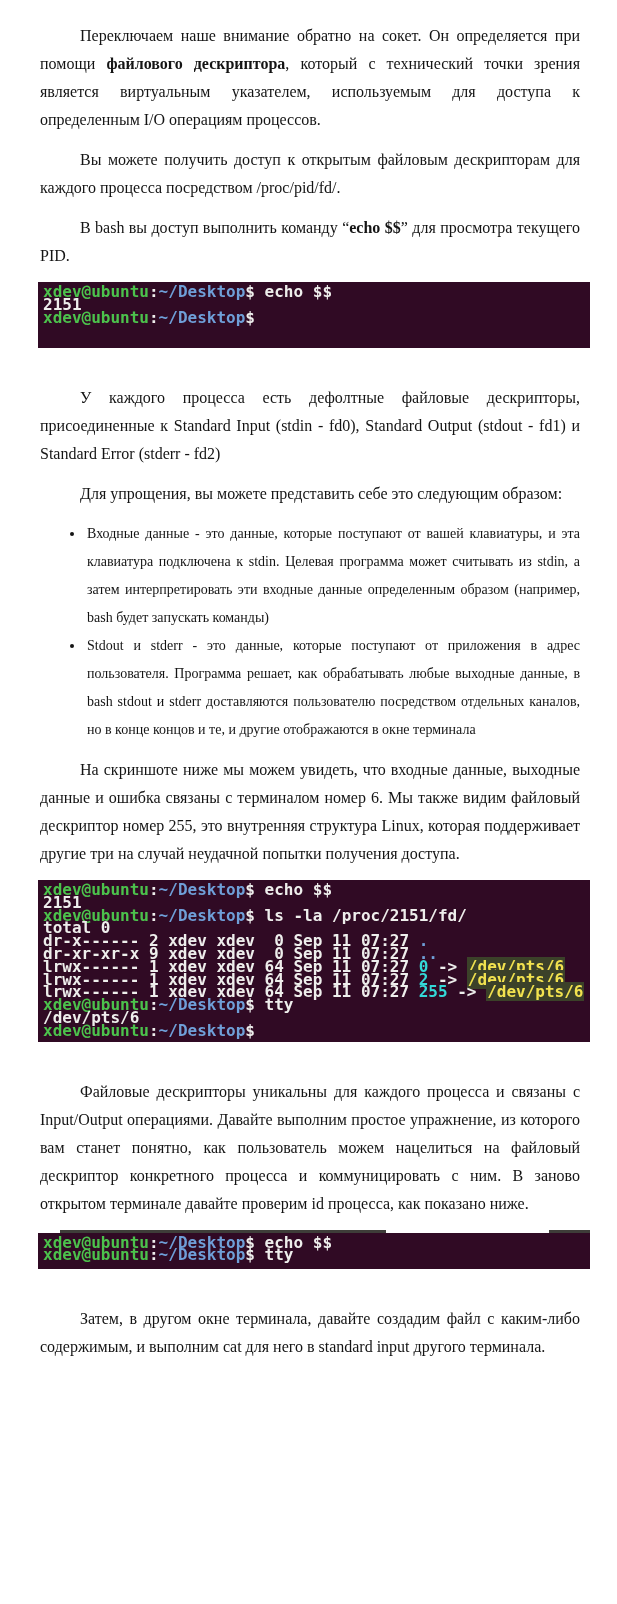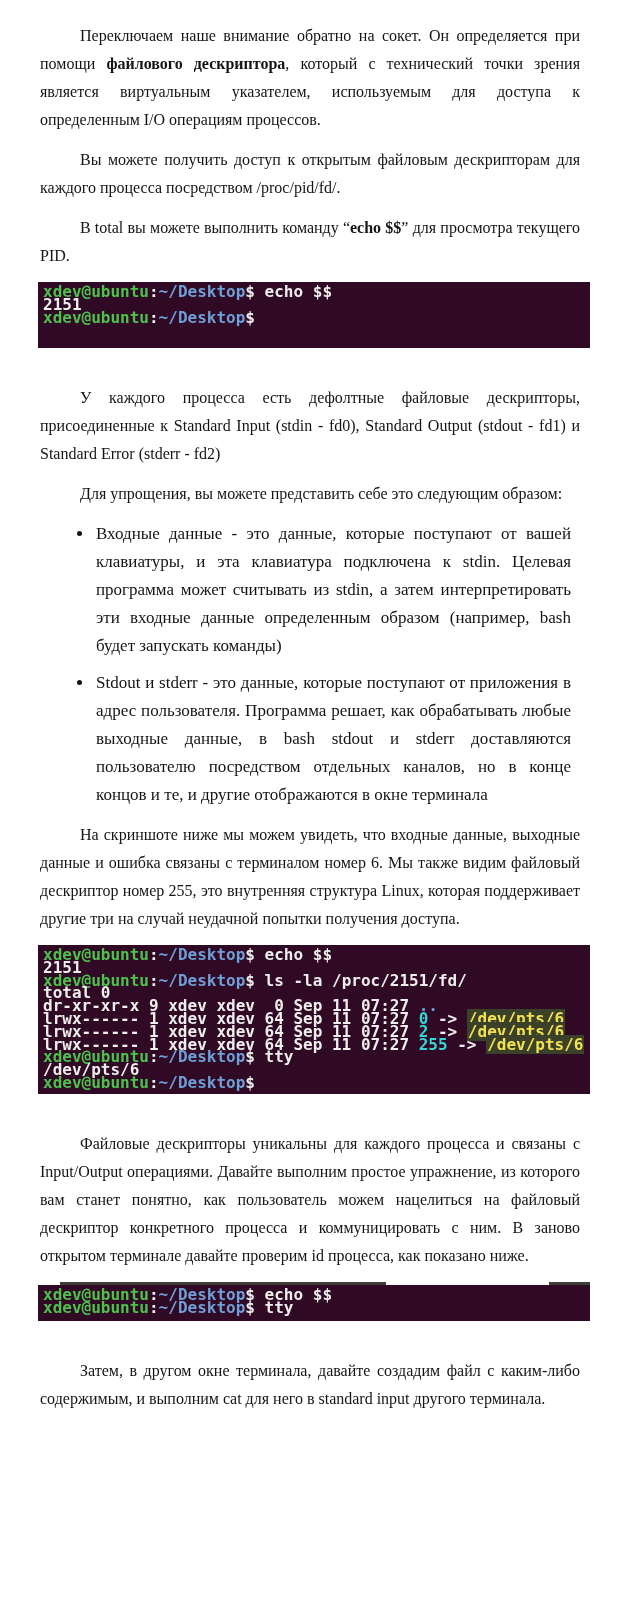--- a/index.html
+++ b/index.html
@@ -19,25 +19,25 @@
     text-align:justify;
     text-indent:40px;
   }
   .para b{font-weight:bold;}
   ul.bullets{
     margin:0 0 12px 0;
     padding:0 0 0 45px;
     list-style:disc;
   }
   ul.bullets li{
-    font-size:17px;
+    font-size:14px;
     line-height:28px;
     text-align:justify;
     padding-left:2px;
-    margin:9px;
+    margin:0;
   }
   .terminal{
     width:552px;
     margin:6px 0 36px -2px;
   }
   .term-body{
     background:var(--term-bg,#300a24);
     padding:4px 4px 0 5px;
     font-family:"DejaVu Sans Mono","Liberation Mono",monospace;
     font-size:16px;
@@ -67,21 +67,21 @@
       var(--strip-dark,#3e3d39) 4% 63%,
       #fdfdfd 63% 92.5%,
       var(--strip-dark,#3e3d39) 92.5% 100%);
   }
 </style>
 </head>
 <body>
 
 <p class="para"><span>Переключаем наше внимание обратно на сокет. Он определяется при помощи </span><b>файлового дескриптора</b><span>, который с технический точки зрения является виртуальным указателем, используемым для доступа к определенным I/O операциям процессов.</span></p>
 <p class="para"><span>Вы можете получить доступ к открытым файловым дескрипторам для каждого процесса посредством /proc/pid/fd/.</span></p>
-<p class="para"><span>В total вы можете выполнить команду “</span><b>echo $$</b><span>” для просмотра текущего PID.</span></p>
+<p class="para"><span>В bash вы доступ выполнить команду “</span><b>echo $$</b><span>” для просмотра текущего PID.</span></p>
 
 <div class="terminal" id="terminal-1">
     <div class="term-body">
       <div class="term-line"><span class="t-green">xdev@ubuntu</span><span class="t-white">:</span><span class="t-blue">~/Desktop</span><span class="t-white">$ echo $$</span></div>
       <div class="term-line"><span class="t-white">2151</span></div>
       <div class="term-line"><span class="t-green">xdev@ubuntu</span><span class="t-white">:</span><span class="t-blue">~/Desktop</span><span class="t-white">$</span></div>
     </div>
   </div>
 
 <p class="para"><span>У каждого процесса есть дефолтные файловые дескрипторы, присоединенные к Standard Input (stdin - fd0), Standard Output (stdout - fd1) и Standard Error (stderr - fd2)</span></p>
@@ -93,20 +93,21 @@
 </ul>
 
 <p class="para"><span>На скриншоте ниже мы можем увидеть, что входные данные, выходные данные и ошибка связаны с терминалом номер 6. Мы также видим файловый дескриптор номер 255, это внутренняя структура Linux, которая поддерживает другие три на случай неудачной попытки получения доступа.</span></p>
 
 <div class="terminal" id="terminal-2">
     <div class="term-body">
       <div class="term-line"><span class="t-green">xdev@ubuntu</span><span class="t-white">:</span><span class="t-blue">~/Desktop</span><span class="t-white">$ echo $$</span></div>
       <div class="term-line"><span class="t-white">2151</span></div>
       <div class="term-line"><span class="t-green">xdev@ubuntu</span><span class="t-white">:</span><span class="t-blue">~/Desktop</span><span class="t-white">$ ls -la /proc/2151/fd/</span></div>
       <div class="term-line"><span class="t-white">total 0</span></div>
+      <div class="term-line"><span class="t-white">dr-x------ 2 xdev xdev  0 Sep 11 07:27 </span><span class="t-blue">.</span></div>
       <div class="term-line"><span class="t-white">dr-xr-xr-x 9 xdev xdev  0 Sep 11 07:27 </span><span class="t-blue">..</span></div>
       <div class="term-line"><span class="t-white">lrwx------ 1 xdev xdev 64 Sep 11 07:27 </span><span class="t-cyan">0</span><span class="t-white"> -&gt; </span><span class="t-chardev">/dev/pts/6</span></div>
       <div class="term-line"><span class="t-white">lrwx------ 1 xdev xdev 64 Sep 11 07:27 </span><span class="t-cyan">2</span><span class="t-white"> -&gt; </span><span class="t-chardev">/dev/pts/6</span></div>
       <div class="term-line"><span class="t-white">lrwx------ 1 xdev xdev 64 Sep 11 07:27 </span><span class="t-cyan">255</span><span class="t-white"> -&gt; </span><span class="t-chardev">/dev/pts/6</span></div>
       <div class="term-line"><span class="t-green">xdev@ubuntu</span><span class="t-white">:</span><span class="t-blue">~/Desktop</span><span class="t-white">$ tty</span></div>
       <div class="term-line"><span class="t-white">/dev/pts/6</span></div>
       <div class="term-line"><span class="t-green">xdev@ubuntu</span><span class="t-white">:</span><span class="t-blue">~/Desktop</span><span class="t-white">$</span></div>
     </div>
   </div>
 

